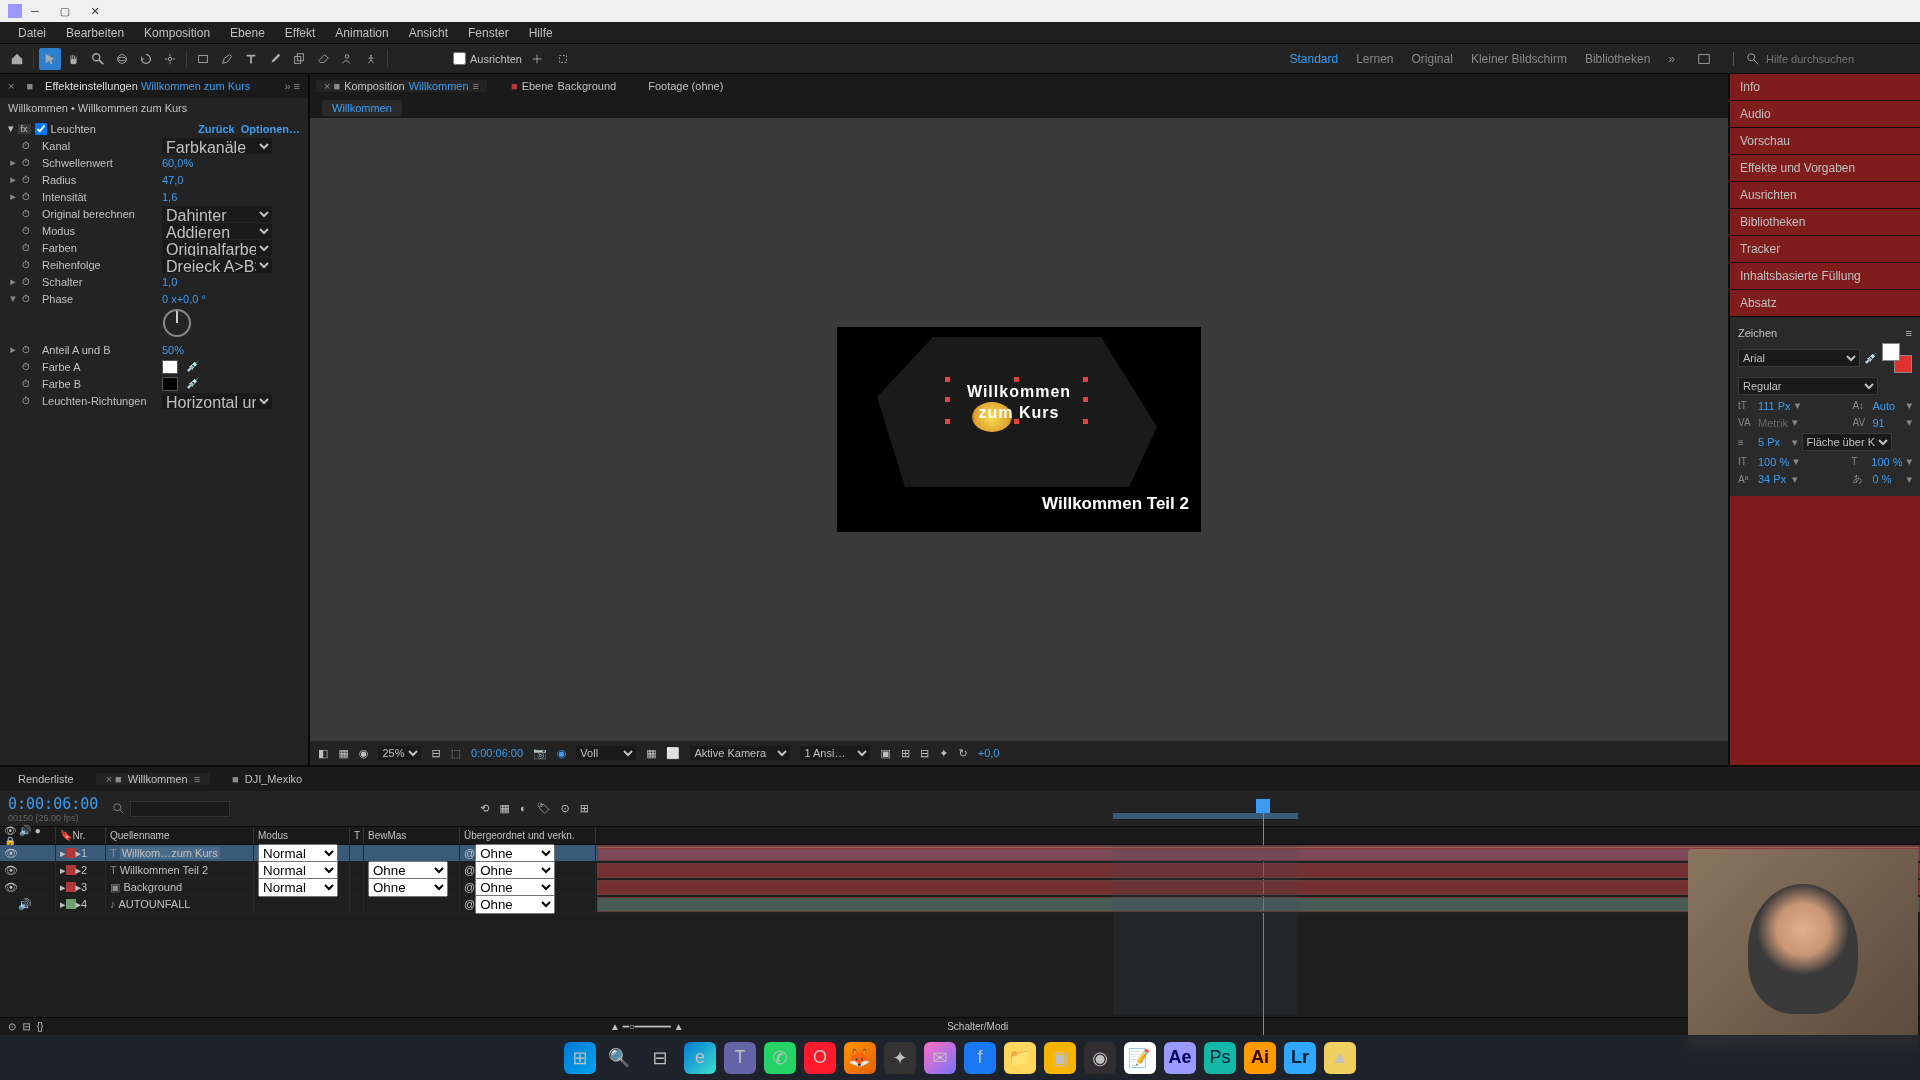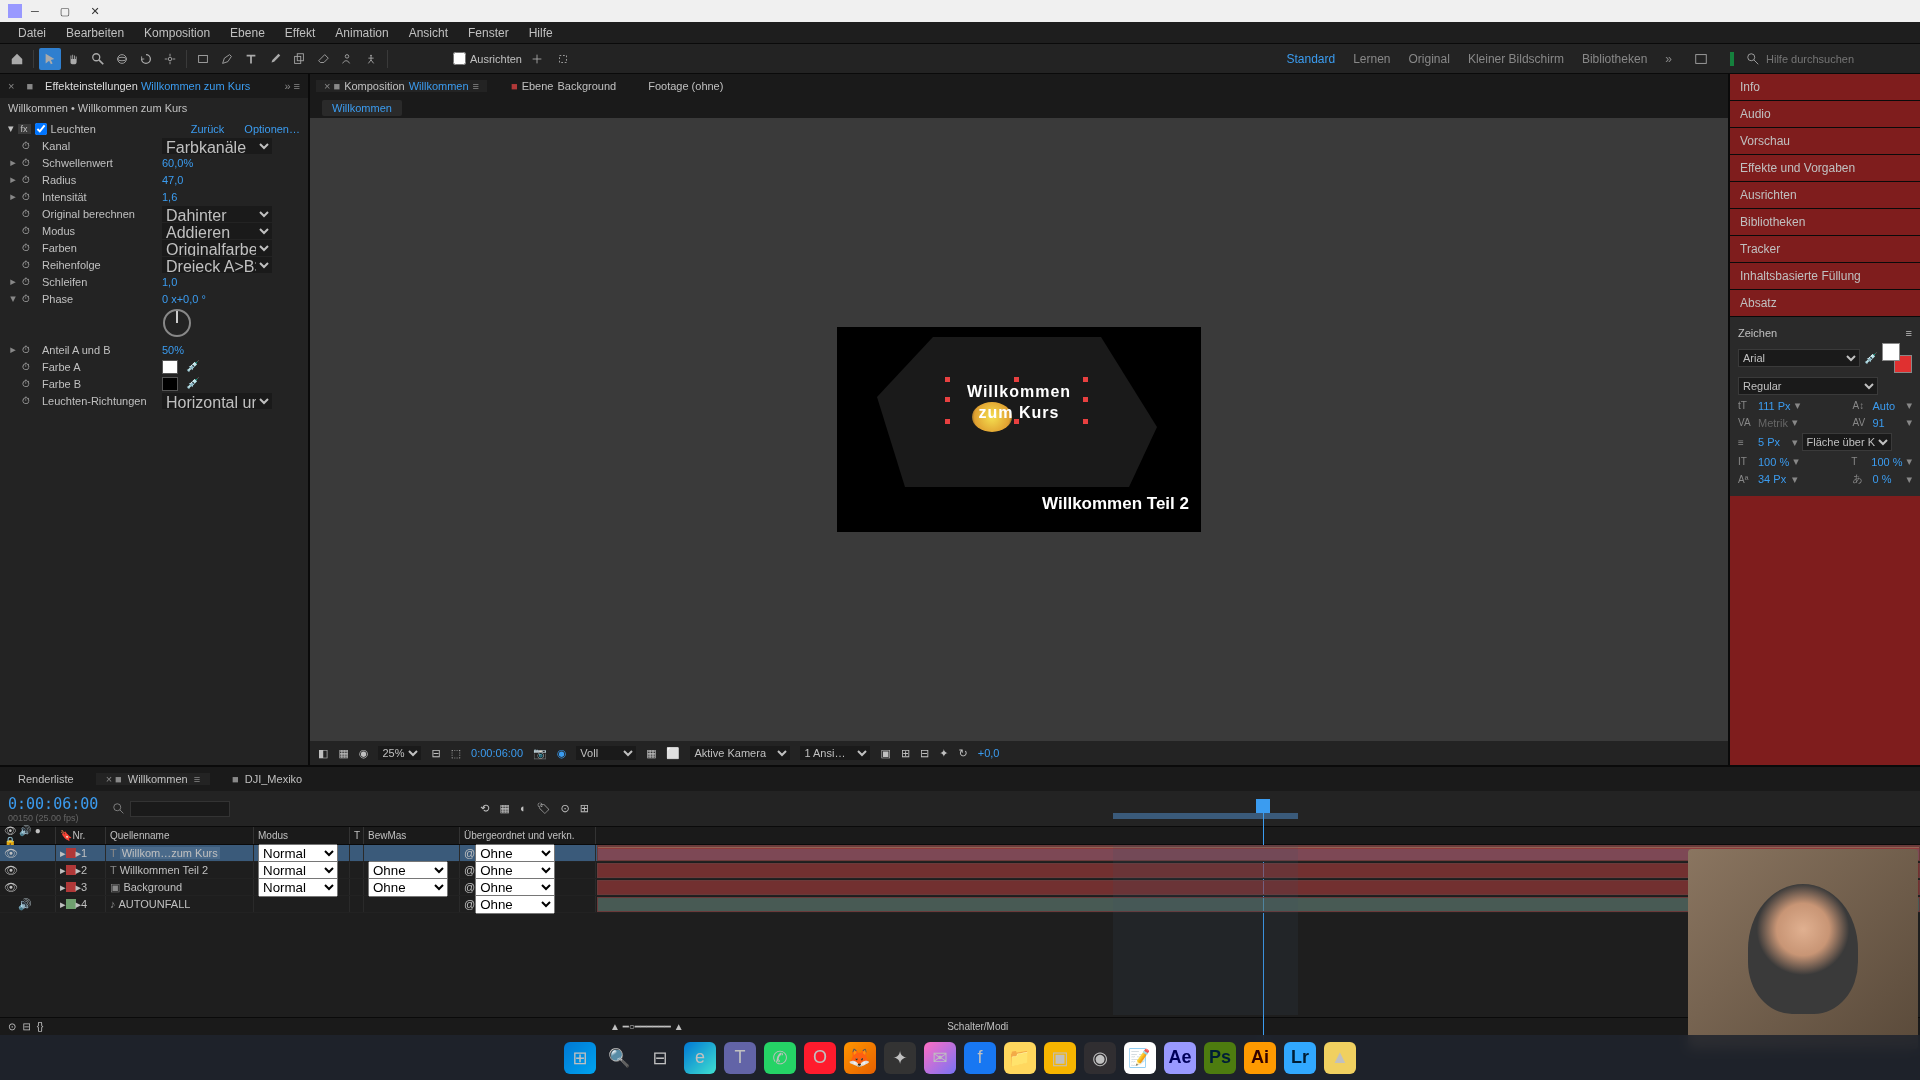--- a/index.html
+++ b/index.html
@@ -17,37 +17,37 @@
 .menubar span { padding: 0 10px; cursor: pointer; font-size: 12px; }
 
 
 .toolbar { height: 30px; background: #232323; display: flex; align-items: center; padding: 0 6px; border-bottom: 1px solid #0a0a0a; gap: 2px; }
 .tool-icon { width: 22px; height: 22px; display: flex; align-items: center; justify-content: center; cursor: pointer; border-radius: 2px; }
 .tool-icon.active { background: #2f7fcf; }
 .tool-sep { width: 1px; height: 18px; background: #3a3a3a; margin: 0 3px; }
 .workspace-tabs { margin-left: auto; display: flex; gap: 18px; align-items: center; padding-right: 8px; }
 .workspace-tabs span { cursor: pointer; font-size: 12px; color: #888; }
 .workspace-tabs span.active { color: #3b9cf0; }
-.search-box { display: flex; align-items: center; gap: 6px; padding-left: 12px; border-left: 4px solid #15803d; }
+.search-box { display: flex; align-items: center; gap: 6px; padding-left: 12px; border-left: 1px solid #15803d; }
 
 
 .main { display: flex; height: calc(1080px - 74px - 270px - 45px); }
 
 
 .left-panel { width: 310px; background: #232323; border-right: 2px solid #0a0a0a; display: flex; flex-direction: column; }
 .panel-tabs { height: 24px; display: flex; align-items: center; padding: 0 8px; background: #1a1a1a; gap: 12px; font-size: 11px; }
 .panel-tabs .tab { cursor: pointer; color: #888; }
 .panel-tabs .tab.active { color: #ddd; }
 .panel-tabs .highlight { color: #3b9cf0; }
 .breadcrumb { padding: 4px 8px; font-size: 11px; background: #232323; }
 .effect-controls { flex: 1; padding: 2px 8px; overflow: auto; }
 .fx-header { display: flex; align-items: center; gap: 4px; padding: 2px 0; }
 .fx-header .fx-badge { background: #3a3a3a; padding: 0 3px; font-size: 9px; }
 .fx-header .fx-name { flex: 1; }
-.fx-header .link { color: #3b9cf0; cursor: pointer; margin-left: 16px; }
+.fx-header .link { color: #3b9cf0; cursor: pointer; margin-left: 2px; font-weight: bold; }
 .prop-row { display: flex; align-items: center; height: 17px; font-size: 11px; gap: 4px; }
 .prop-row .twirl { width: 10px; text-align: center; cursor: pointer; color: #888; }
 .prop-row .stopwatch { width: 12px; font-size: 10px; cursor: pointer; }
 .prop-row .prop-name { width: 120px; padding-left: 4px; }
 .prop-row .prop-value { color: #3b9cf0; cursor: pointer; }
 .prop-row select { background: #1a1a1a; color: #c0c0c0; border: none; font-size: 16px; width: 110px; height: 16px; }
 .phase-dial { width: 28px; height: 28px; border: 2px solid #888; border-radius: 50%; margin-left: 155px; margin-top: 2px; margin-bottom: 4px; position: relative; }
 .phase-dial::after { content: ''; position: absolute; width: 2px; height: 12px; background: #ccc; top: 0; left: 50%; transform: translateX(-50%); }
 .color-swatch { width: 16px; height: 14px; background: #fff; border: 1px solid #555; display: inline-block; }
 
@@ -339,21 +339,21 @@
         </div>
       <div class="prop-row">
           <span class="twirl"></span>
           <span class="stopwatch">⏱</span>
           <span class="prop-name">Reihenfolge</span>
           <select><option>Dreieck A&gt;B&gt;A</option></select>
         </div>
       <div class="prop-row">
           <span class="twirl">▸</span>
           <span class="stopwatch">⏱</span>
-          <span class="prop-name">Schleifen</span>
+          <span class="prop-name">Schalter</span>
           <span class="prop-value">1,0</span>
         </div>
       <div class="prop-row">
           <span class="twirl">▾</span>
           <span class="stopwatch">⏱</span>
           <span class="prop-name">Phase</span>
           <span class="prop-value">0 x+0,0 °</span>
         </div>
       <div class="phase-dial"></div>
       <div class="prop-row">
@@ -703,17 +703,17 @@
   <div class="task-icon" style="background:#ff1b2d">O</div>
   <div class="task-icon" style="background:linear-gradient(135deg,#ff9500,#e66000)">🦊</div>
   <div class="task-icon" style="background:#333">✦</div>
   <div class="task-icon" style="background:linear-gradient(135deg,#ff6ec4,#7873f5)">✉</div>
   <div class="task-icon" style="background:#1877f2">f</div>
   <div class="task-icon" style="background:#ffd75e">📁</div>
   <div class="task-icon" style="background:#f7b500">▣</div>
   <div class="task-icon" style="background:#302e31">◉</div>
   <div class="task-icon" style="background:#fff">📝</div>
   <div class="task-icon" style="background:#9999ff;color:#00005b;font-weight:bold">Ae</div>
-  <div class="task-icon" style="background:#4d7c0f;color:#001e36;font-weight:bold">Ps</div>
+  <div class="task-icon" style="background:#14b8a6;color:#001e36;font-weight:normal">Ps</div>
   <div class="task-icon" style="background:#ff9a00;color:#330000;font-weight:bold">Ai</div>
   <div class="task-icon" style="background:#31a8ff;color:#001e36;font-weight:bold">Lr</div>
   <div class="task-icon" style="background:#f0d060">▲</div>
 </div>
 
 </body></html>

